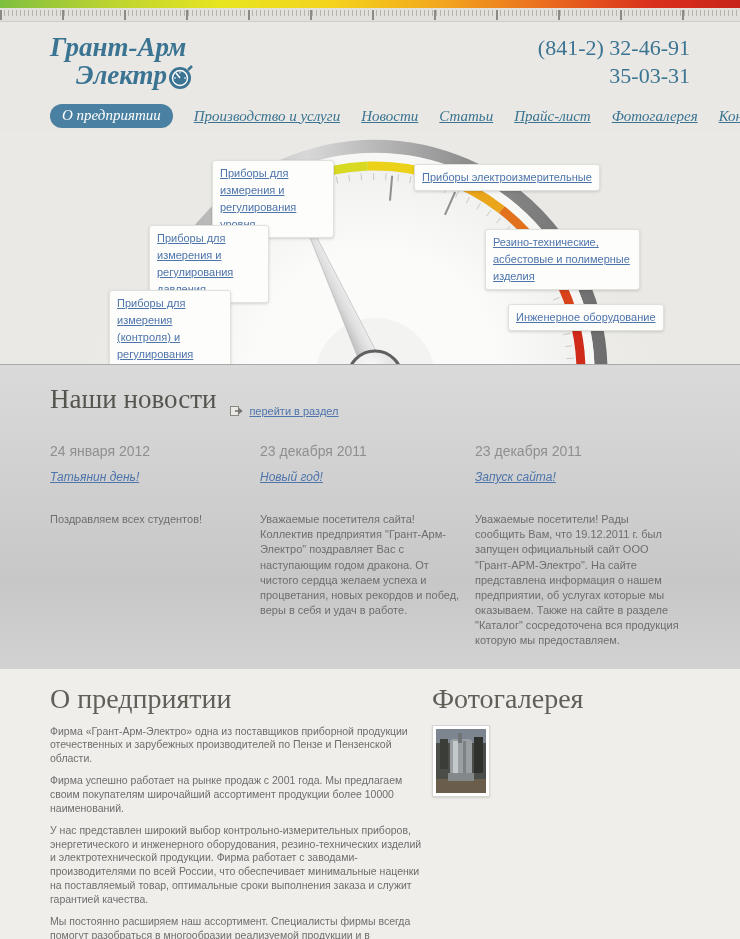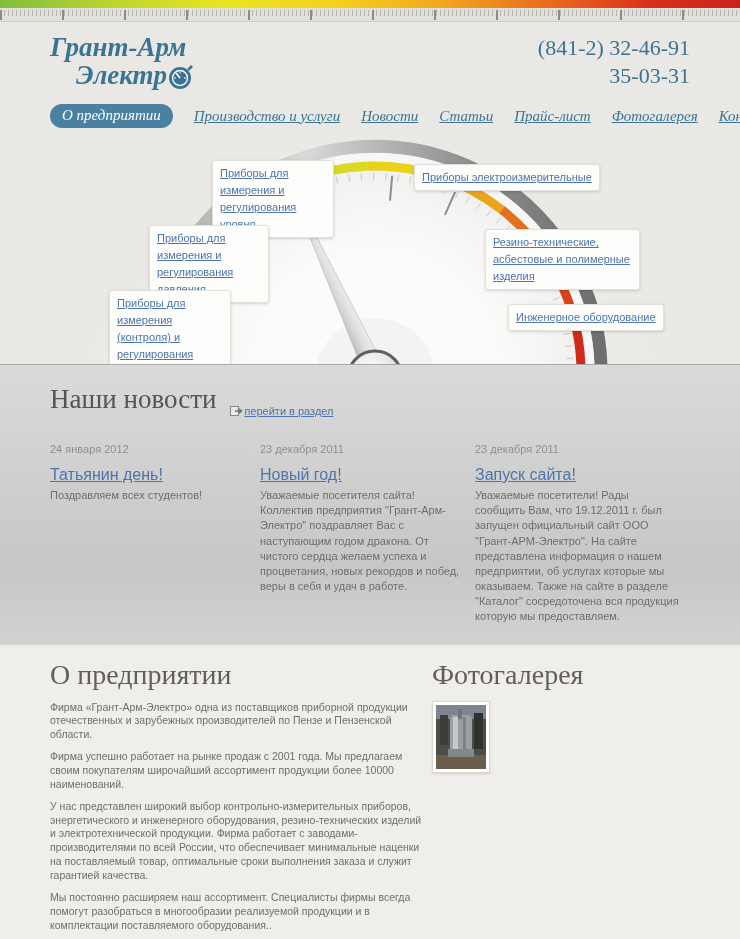--- a/index.html
+++ b/index.html
@@ -42,25 +42,25 @@
   .gl3 { left:149px; top:93px;  width:120px; }
   .gl4 { left:485px; top:97px;  width:155px; }
   .gl5 { left:109px; top:158px; width:122px; }
   .gl6 { left:508px; top:172px; white-space:nowrap; }
 
   
   .news { border-top:1px solid #a9a9a9; background:linear-gradient(#dadada 0%,#c7c7c7 72%,#d2d2d2 100%);
     padding:16px 64px 20px 50px; }
   .news-head { display:flex; align-items:center; gap:14px; }
   .news-title { font-family:"Liberation Serif", serif; font-size:27px; color:#55544e; font-weight:normal; }
-  .goto { display:flex; align-items:center; font-size:11px; margin-top:24px; }
+  .goto { display:flex; align-items:center; gap:5px; font-size:11px; margin-top:24px; }
   .goto a { color:#4d74ab; text-decoration:underline; cursor:pointer; }
   .news-grid { display:grid; grid-template-columns:200px 205px 205px; column-gap:10px; margin-top:26px; }
-  .news-date { font-size:11px; color:#8f8f8f; margin-bottom:11px; }
-  .news-item-title { font-size:16px; margin-bottom:4px; }
+  .news-date { font-size:14px; color:#8f8f8f; margin-bottom:11px; }
+  .news-item-title { font-size:12px; margin-bottom:28px;font-style:italic; }
   .news-item-title a { color:#4d74ab; text-decoration:underline; cursor:pointer; }
   .news-text { font-size:11px; color:#6e6e6e; line-height:1.38; }
 
   
   .about { background:#efeeea; padding:14px 50px 14px 50px; display:grid;
     grid-template-columns:372px auto; column-gap:10px; }
   .sec-title { font-family:"Liberation Serif", serif; font-size:28px; color:#615f58;
     font-weight:normal; margin-bottom:10px; }
   .about-text p { font-size:10.5px; color:#6e6e6e; line-height:1.32; margin-bottom:8px; }
   .gallery-thumb { width:58px; height:72px; background:#fff; border:1px solid #d6d5d1;

